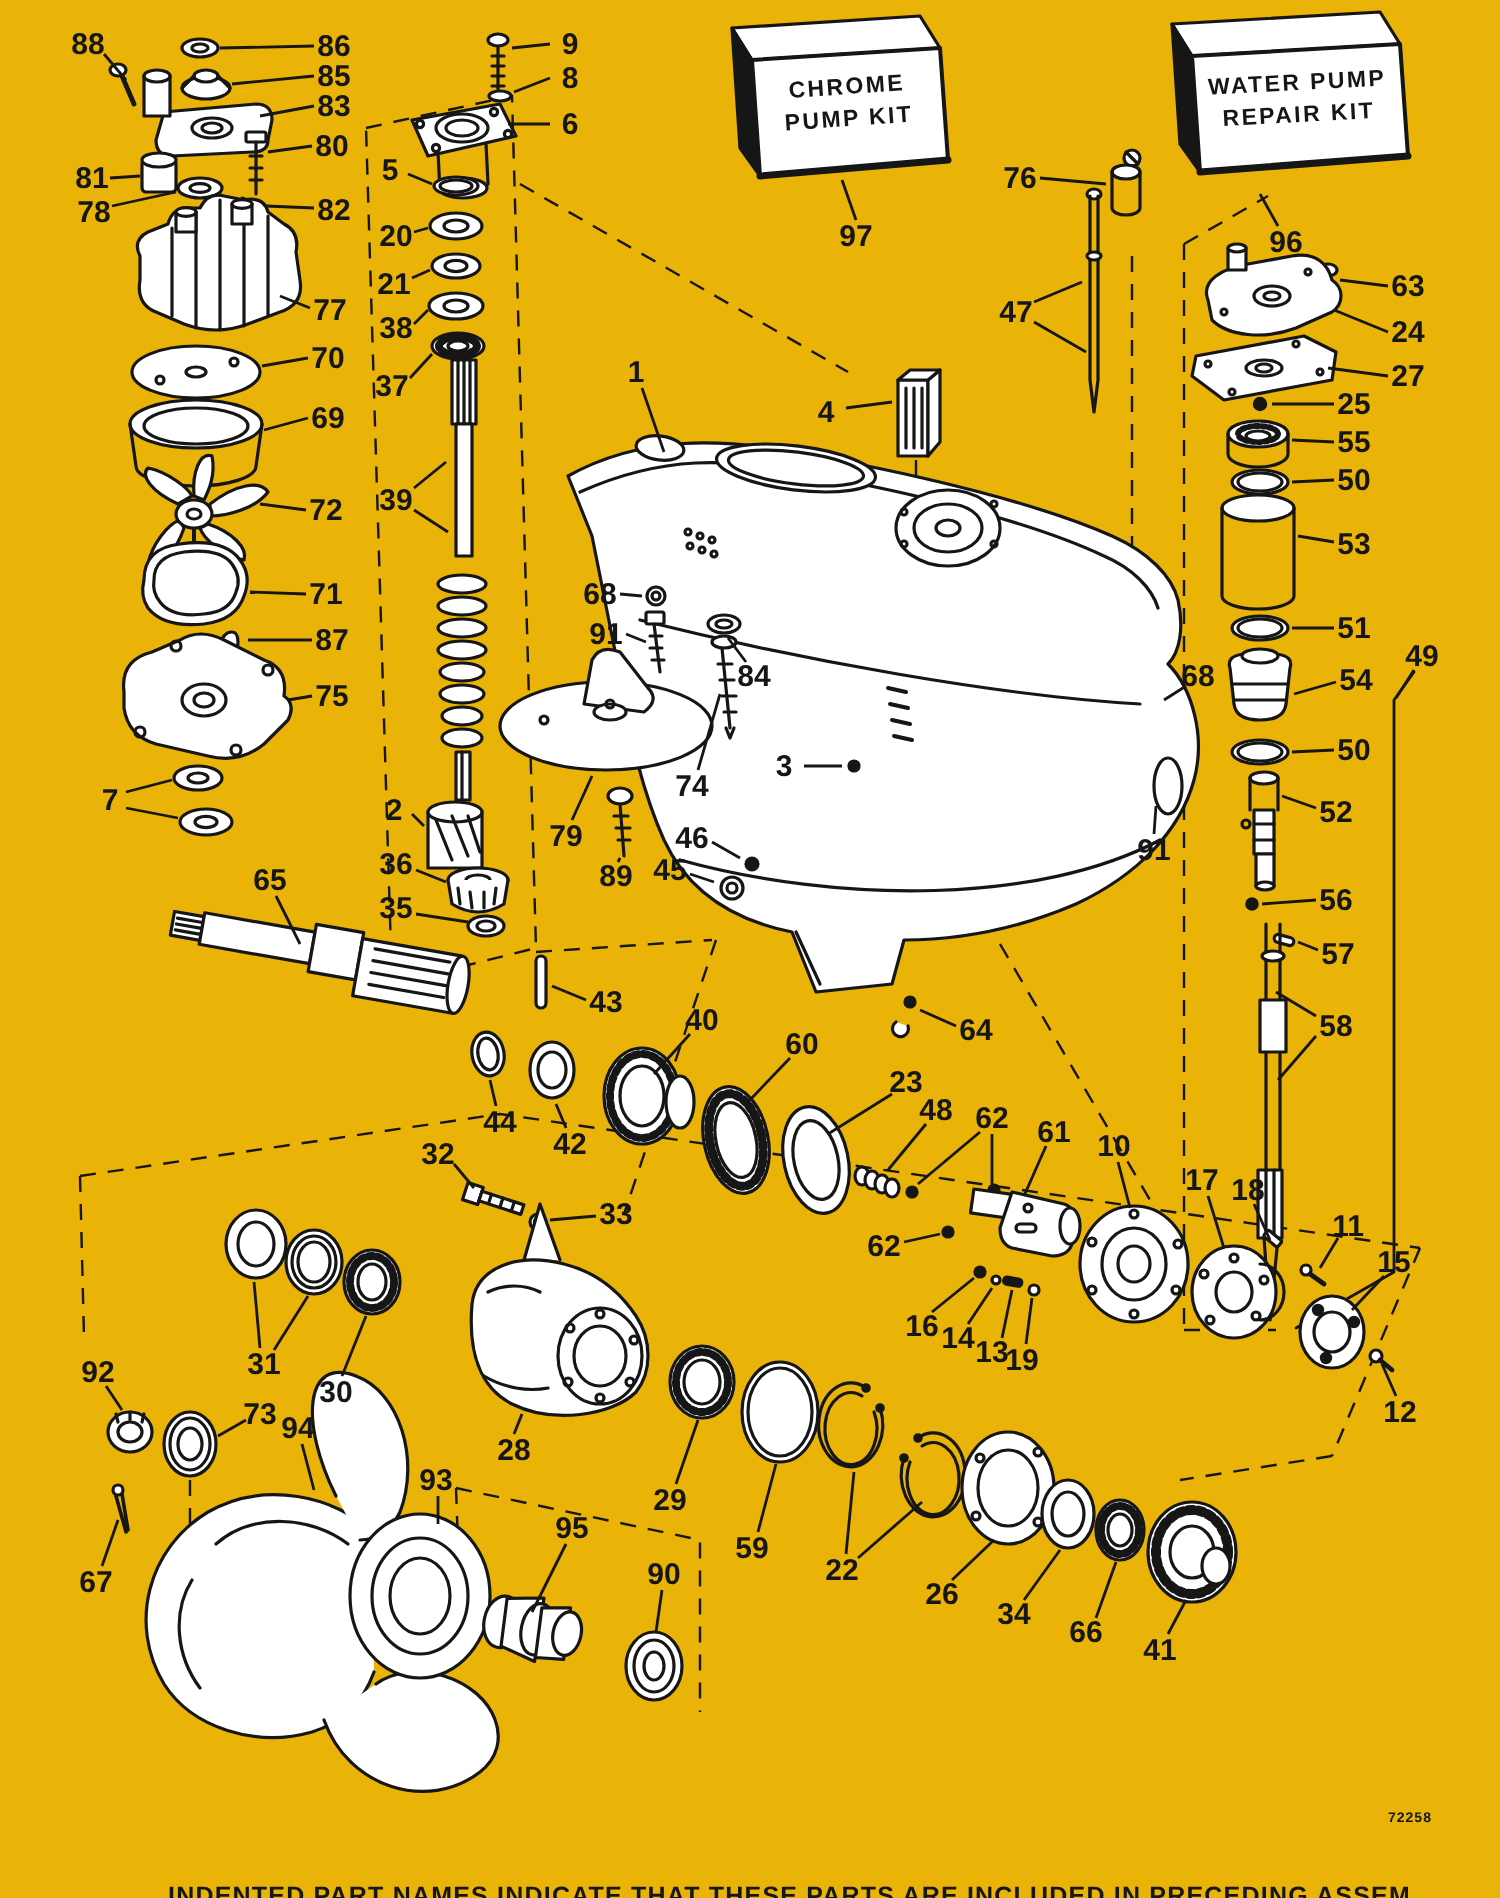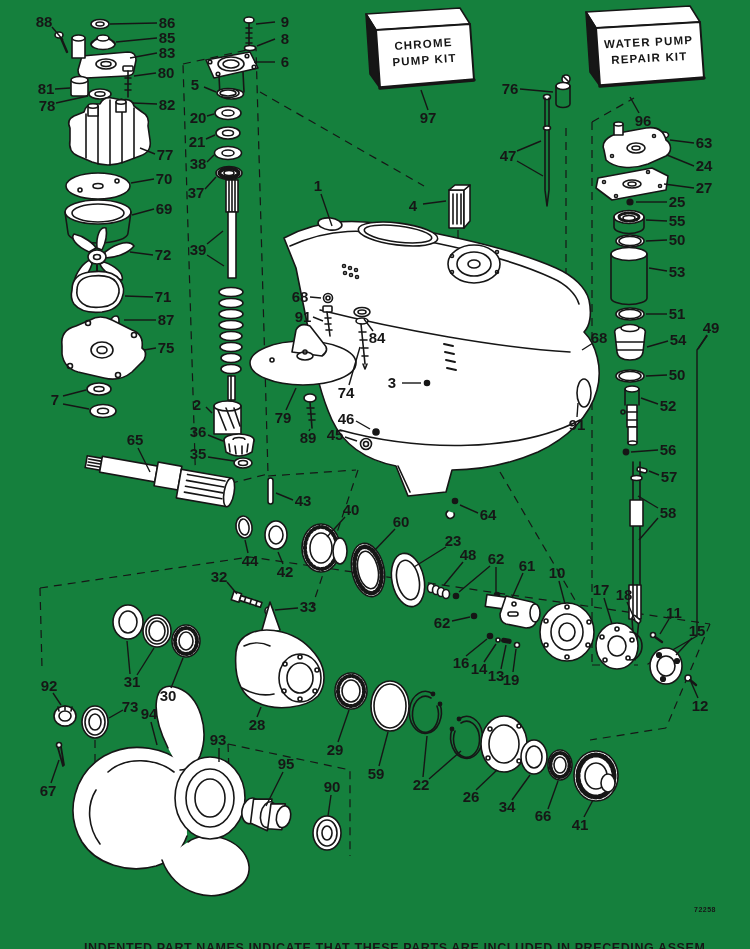--- a/index.html
+++ b/index.html
@@ -1,16 +1,16 @@
 <!DOCTYPE html>
 <html><head>
 <meta charset="utf-8">
 <style>
   html,body{margin:0;padding:0;background:#fff;}
-  .page{position:relative;width:750px;height:949px;background:#15803d;overflow:hidden;
+  .page{position:relative;width:750px;height:949px;background:#eab308;overflow:hidden;
         font-family:"Liberation Sans",sans-serif;}
   svg{position:absolute;left:0;top:0;}
   #labels-layer text{font:700 15px "Liberation Sans",sans-serif;fill:#161616;text-anchor:middle;}
   .kit-text{position:absolute;text-align:center;font-weight:700;color:#161616;
             font-size:11.5px;letter-spacing:1.2px;line-height:16px;}
   .kit-text-97{left:378px;top:36px;width:92px;transform:rotate(-4deg);}
   .kit-text-96{left:598px;top:34px;width:102px;transform:rotate(-3deg);}
   .doc-number{position:absolute;left:694px;top:906px;font-size:7px;font-weight:700;
               letter-spacing:0.5px;color:#161616;}
   .footer-caption{position:absolute;left:84px;top:941px;width:620px;height:8px;overflow:hidden;

